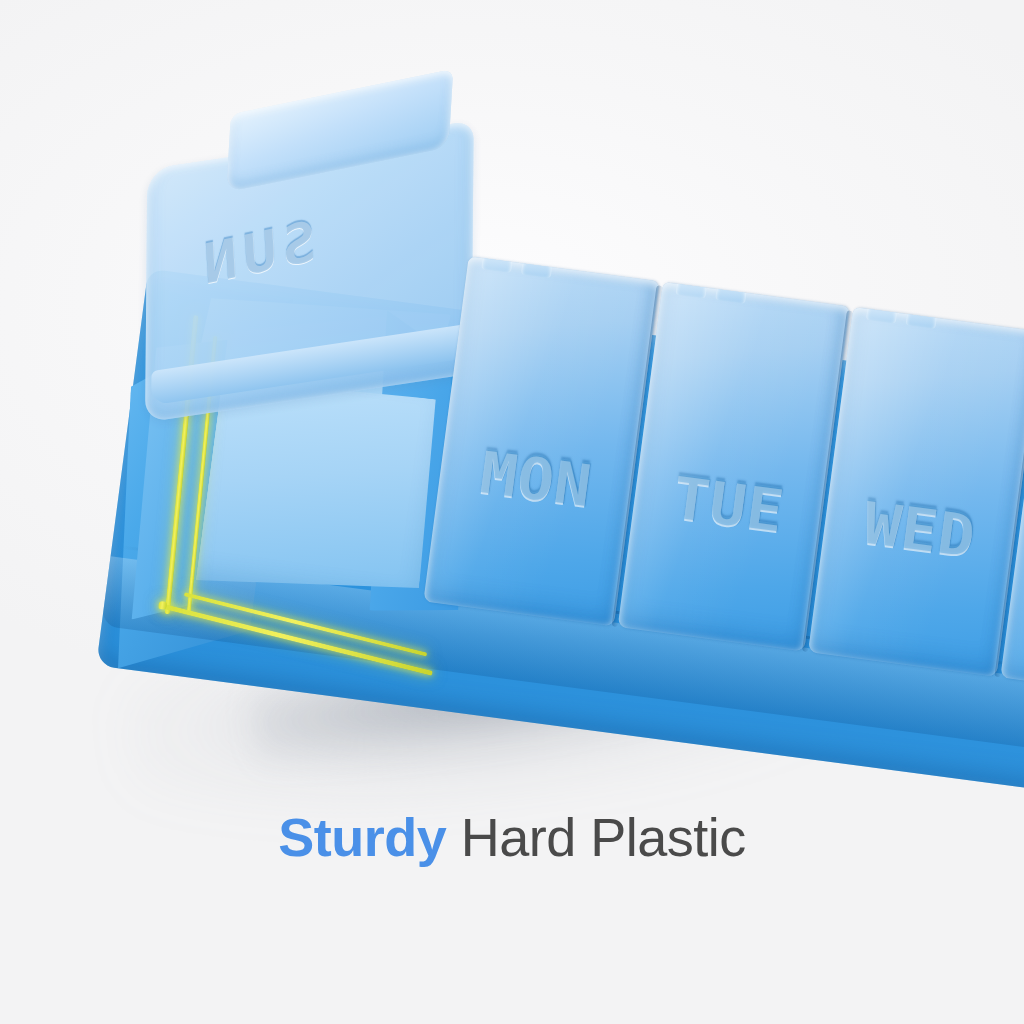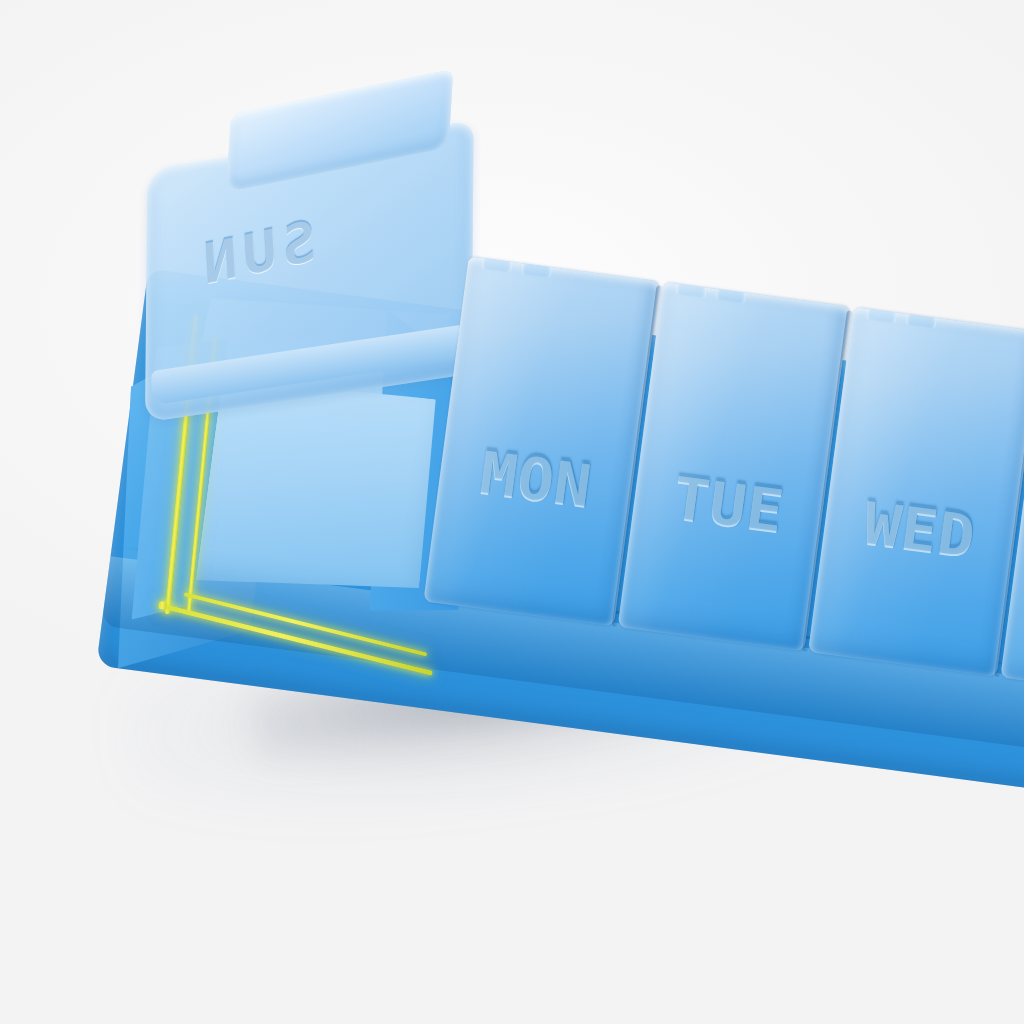--- a/index.html
+++ b/index.html
@@ -270,14 +270,17 @@
     <div class="lid-gap" style="left:892px;"></div>
 
     <div class="lid lid-thu">
       
       
       
     </div>
 
   </div>
 
+  <div class="caption">
+    <span class="cap-strong" style="color:#4a90e8">Sturdy</span><span class="cap-rest" style="color:#4a4a4a"> Hard Plastic</span>
+  </div>
 
 </div>
 
 </body></html>

